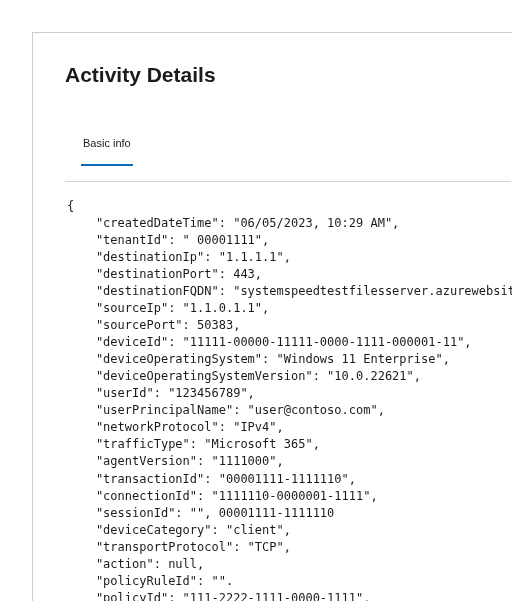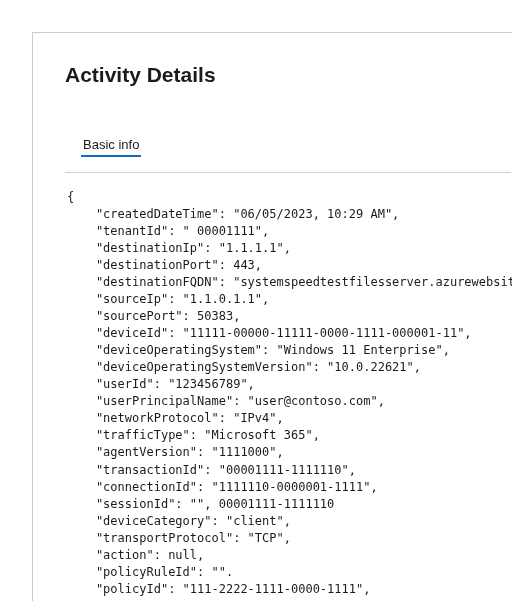--- a/index.html
+++ b/index.html
@@ -16,22 +16,22 @@
       font-weight: 600;
       color: #1b1b1b;
       margin-bottom: 28px;
     }
     .tabs {
       border-bottom: 1px solid #d1d1d1;
       margin-bottom: 10px;
     }
     .tab {
       display: inline-block;
-      font-size: 13px;
-      padding: 6px 2px 4px 2px;
+      font-size: 11px;
+      padding: 6px 2px 16px 2px;
       cursor: pointer;
       position: relative;
     }
     .tab.active {
       color: #1b1b1b;
     }
     .tab.active::after {
       content: "";
       position: absolute;
       left: 0; right: 0; bottom: -1px;

